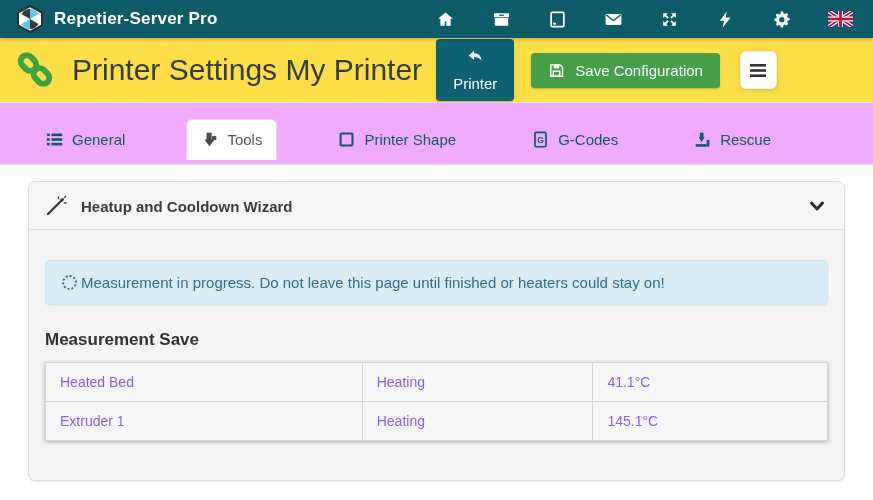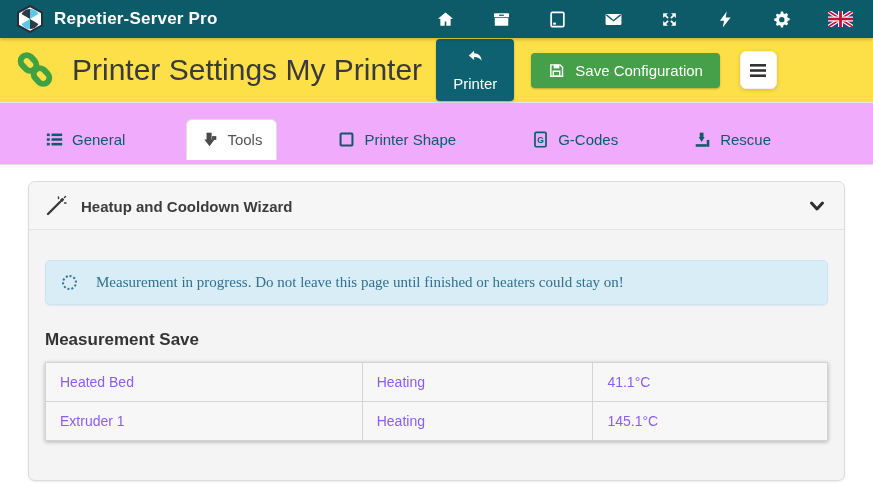--- a/index.html
+++ b/index.html
@@ -116,29 +116,28 @@
     cursor: pointer;
   }
   .panel-header .wand { width: 22px; height: 22px; margin: 0 14px 0 4px; }
   .panel-title { font-size: 15px; font-weight: bold; color: #3c3c3c; }
   .panel-chevron { margin-left: auto; width: 18px; height: 18px; cursor: pointer; }
 
   .panel-body { padding: 30px 16px 40px 16px; }
 
   
   .alert-info {
-    display: flex; align-items: center; gap: 19px;
+    display: flex; align-items: center; gap: 4px;
     background: #d9edf7;
     border: 1px solid #cbe4f1;
     border-radius: 5px;
     color: #31708f;
     font-size: 15px;
     padding: 13px 16px;
     box-shadow: 0 1px 2px rgba(0,0,0,.06);
-    font-family: Liberation Serif, serif;
   }
   .spinner {
     width: 15px; height: 15px; flex: 0 0 auto;
     border: 2px dotted #31708f;
     border-radius: 50%;
     animation: spin 2s linear infinite;
   }
   @keyframes spin { to { transform: rotate(360deg); } }
 
   

